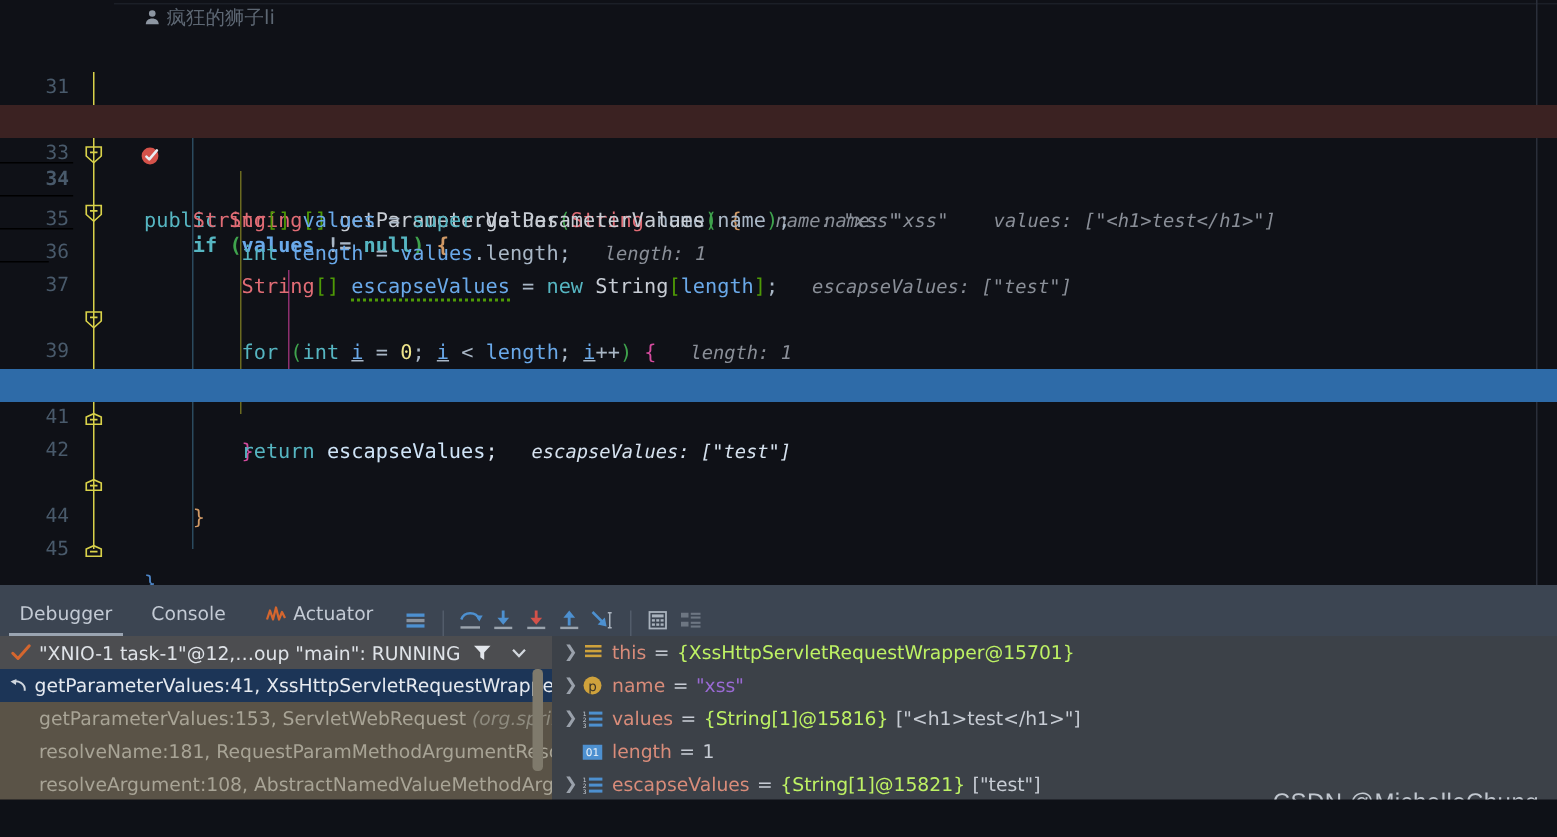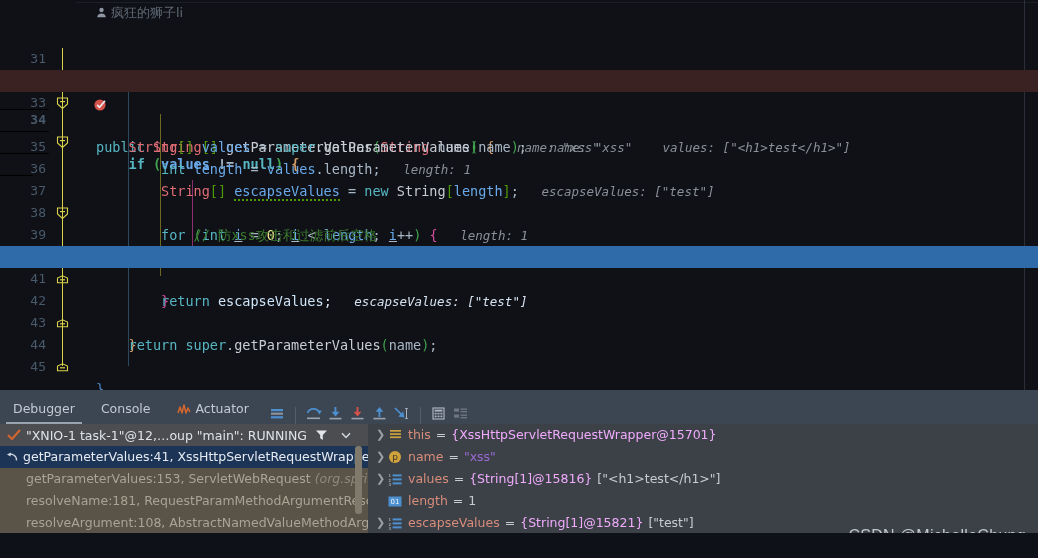--- a/index.html
+++ b/index.html
@@ -225,21 +225,21 @@
     flex: 0 0 13px;
   }
   .vico {
     width: 16px; height: 14px;
     flex: 0 0 16px;
     margin-right: 5px;
     display: flex; align-items: center; justify-content: center;
   }
   .vname { color: #d98c7a; }
   .veq   { color: #c7ccd4; margin: 0 5px; }
-  .vref  { color: #f0abfc; }
+  .vref  { color: #bef264; }
   .vstr  { color: #9a6ad4; }
   .vval  { color: #c7ccd4; }
   .varr  { color: #c7ccd4; }
 
   .watermark {
     position: absolute;
     right: 12px; bottom: 13px;
     color: #c2c8d0;
     font-size: 16px;
     font-family: "Liberation Sans", sans-serif;
@@ -331,24 +331,20 @@
       <span class="lineno">37</span>
       <span class="fold" style="top:5px;">
         <svg width="13" height="13" viewBox="0 0 13 13">
           <path d="M1.5 1 L11.5 1 L11.5 7 L6.5 11.5 L1.5 7 Z" fill="none" stroke="#d9d24a" stroke-width="1.1"></path>
           <path d="M4 4.6 L9 4.6" stroke="#d9d24a" stroke-width="1.2"></path>
         </svg>
       </span>
       <span class="code">        <span class="kw">for</span> <span class="par">(</span><span class="kw">int</span> <span class="var uline">i</span> <span class="op">=</span> <span class="num">0</span><span class="op">;</span> <span class="var uline">i</span> <span class="op">&lt;</span> <span class="var">length</span><span class="op">;</span> <span class="var uline">i</span><span class="op">++</span><span class="par">)</span> <span class="mag">{</span><span class="inlay">   length: 1</span></span>
     </div>
 
-    <div class="line" style="top:180px;">
-      <span class="lineno">38</span>
-      <span class="code">            <span class="cmt">// 防xss攻击和过滤前后空格</span></span>
-    </div>
 
     <div class="line" style="top:202px;">
       <span class="lineno">39</span>
       <span class="code">            <span class="var">escapseValues</span><span class="brk">[</span><span class="var uline">i</span><span class="brk">]</span> <span class="op">=</span> <span class="cls">HtmlUtil</span><span class="op">.</span><span class="fn">cleanHtmlTag</span><span class="par">(</span><span class="var">values</span><span class="brk">[</span><span class="var uline">i</span><span class="brk">]</span><span class="par">)</span><span class="op">.</span><span class="fn">trim</span><span class="par">()</span><span class="op">;</span><span class="inlay">   values: ["&lt;h1&gt;test&lt;/h1&gt;"]</span></span>
     </div>
 
     <div class="line" style="top:224px;">
       <span class="lineno">40</span>
       <span class="fold" style="top:7px;">
         <svg width="13" height="9" viewBox="0 0 13 9">
@@ -368,24 +364,20 @@
       <span class="lineno">42</span>
       <span class="fold" style="top:7px;">
         <svg width="13" height="9" viewBox="0 0 13 9">
           <path d="M1.5 7.8 L11.5 7.8 L11.5 3 L6.5 0.8 L1.5 3 Z" fill="none" stroke="#d9d24a" stroke-width="1.1"></path>
           <path d="M4 4.8 L9 4.8" stroke="#d9d24a" stroke-width="1.2"></path>
         </svg>
       </span>
       <span class="code">    <span class="curly">}</span></span>
     </div>
 
-    <div class="line" style="top:290px;">
-      <span class="lineno">43</span>
-      <span class="code">    <span class="kw">return</span> <span class="kw">super</span><span class="op">.</span><span class="fn">getParameterValues</span><span class="par">(</span><span class="id">name</span><span class="par">)</span><span class="op">;</span></span>
-    </div>
 
     <div class="line" style="top:312px;">
       <span class="lineno">44</span>
       <span class="fold" style="top:7px;">
         <svg width="13" height="9" viewBox="0 0 13 9">
           <path d="M1.5 7.8 L11.5 7.8 L11.5 3 L6.5 0.8 L1.5 3 Z" fill="none" stroke="#d9d24a" stroke-width="1.1"></path>
           <path d="M4 4.8 L9 4.8" stroke="#d9d24a" stroke-width="1.2"></path>
         </svg>
       </span>
       <span class="code"><span class="var" style="color:#4e86c7">}</span></span>

